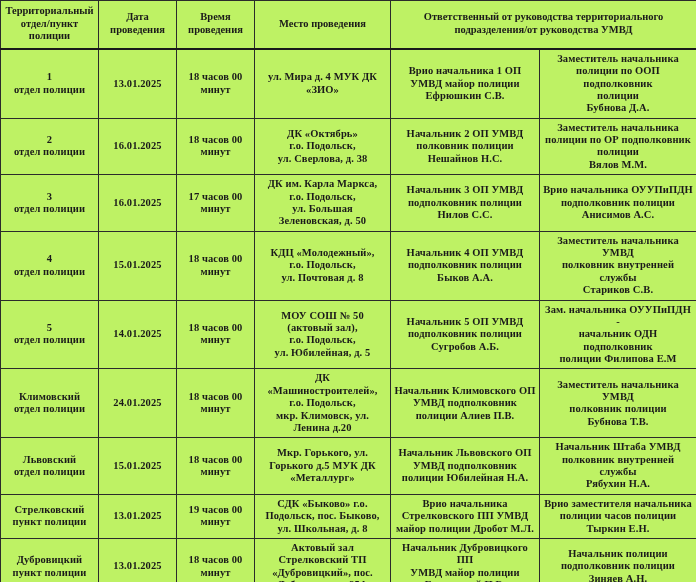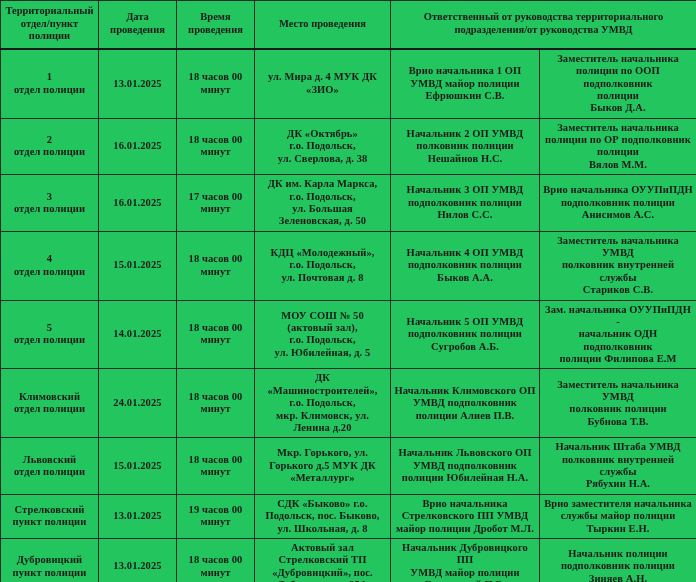--- a/index.html
+++ b/index.html
@@ -11,21 +11,21 @@
     width: 696px;
     height: 582px;
     font-family: "Liberation Serif", "DejaVu Serif", serif;
     color: #1a1a1a;
     overflow: hidden;
   }
   .sheet {
     width: 696px;
     height: 582px;
     box-sizing: border-box;
-    background: #22c55e;
+    background: #bef264;
     position: relative;
   }
   table.schedule {
     width: 696px;
     border-collapse: collapse;
     table-layout: fixed;
     font-size: 10.5px;
     line-height: 1.18;
   }
   table.schedule col.c0 { width: 98px; }
@@ -123,21 +123,21 @@
           </td>
           <td data-name="cell-responsible-local" class="resp-local">
             <span class="ln" data-name="text-line">Врио начальника 1 ОП</span>
             <span class="ln" data-name="text-line">УМВД  майор полиции</span>
             <span class="ln" data-name="text-line">Ефрюшкин С.В.</span>
           </td>
           <td data-name="cell-responsible-umvd" class="resp-umvd">
             <span class="ln" data-name="text-line">Заместитель начальника</span>
             <span class="ln" data-name="text-line">полиции по ООП подполковник</span>
             <span class="ln" data-name="text-line">полиции</span>
-            <span class="ln" data-name="text-line">Быков Д.А.</span>
+            <span class="ln" data-name="text-line">Бубнова Д.А.</span>
           </td>
         </tr>
         <tr data-name="table-row">
           <td data-name="cell-unit" class="unit">
             <span class="ln" data-name="text-line">2</span>
             <span class="ln" data-name="text-line">отдел полиции</span>
           </td>
           <td data-name="cell-date" class="date">16.01.2025</td>
           <td data-name="cell-time" class="time">
             <span class="ln" data-name="text-line">18 часов 00</span>
@@ -309,21 +309,21 @@
             <span class="ln" data-name="text-line">Подольск, пос. Быково,</span>
             <span class="ln" data-name="text-line">ул. Школьная, д. 8</span>
           </td>
           <td data-name="cell-responsible-local" class="resp-local">
             <span class="ln" data-name="text-line">Врио начальника</span>
             <span class="ln" data-name="text-line">Стрелковского ПП УМВД</span>
             <span class="ln" data-name="text-line">майор полиции Дробот М.Л.</span>
           </td>
           <td data-name="cell-responsible-umvd" class="resp-umvd">
             <span class="ln" data-name="text-line">Врио заместителя начальника</span>
-            <span class="ln" data-name="text-line">службы майор полиции</span>
+            <span class="ln" data-name="text-line">полиции часов полиции</span>
             <span class="ln" data-name="text-line">Тыркин Е.Н.</span>
           </td>
         </tr>
         <tr data-name="table-row">
           <td data-name="cell-unit" class="unit">
             <span class="ln" data-name="text-line">Дубровицкий</span>
             <span class="ln" data-name="text-line">пункт полиции</span>
           </td>
           <td data-name="cell-date" class="date">13.01.2025</td>
           <td data-name="cell-time" class="time">

